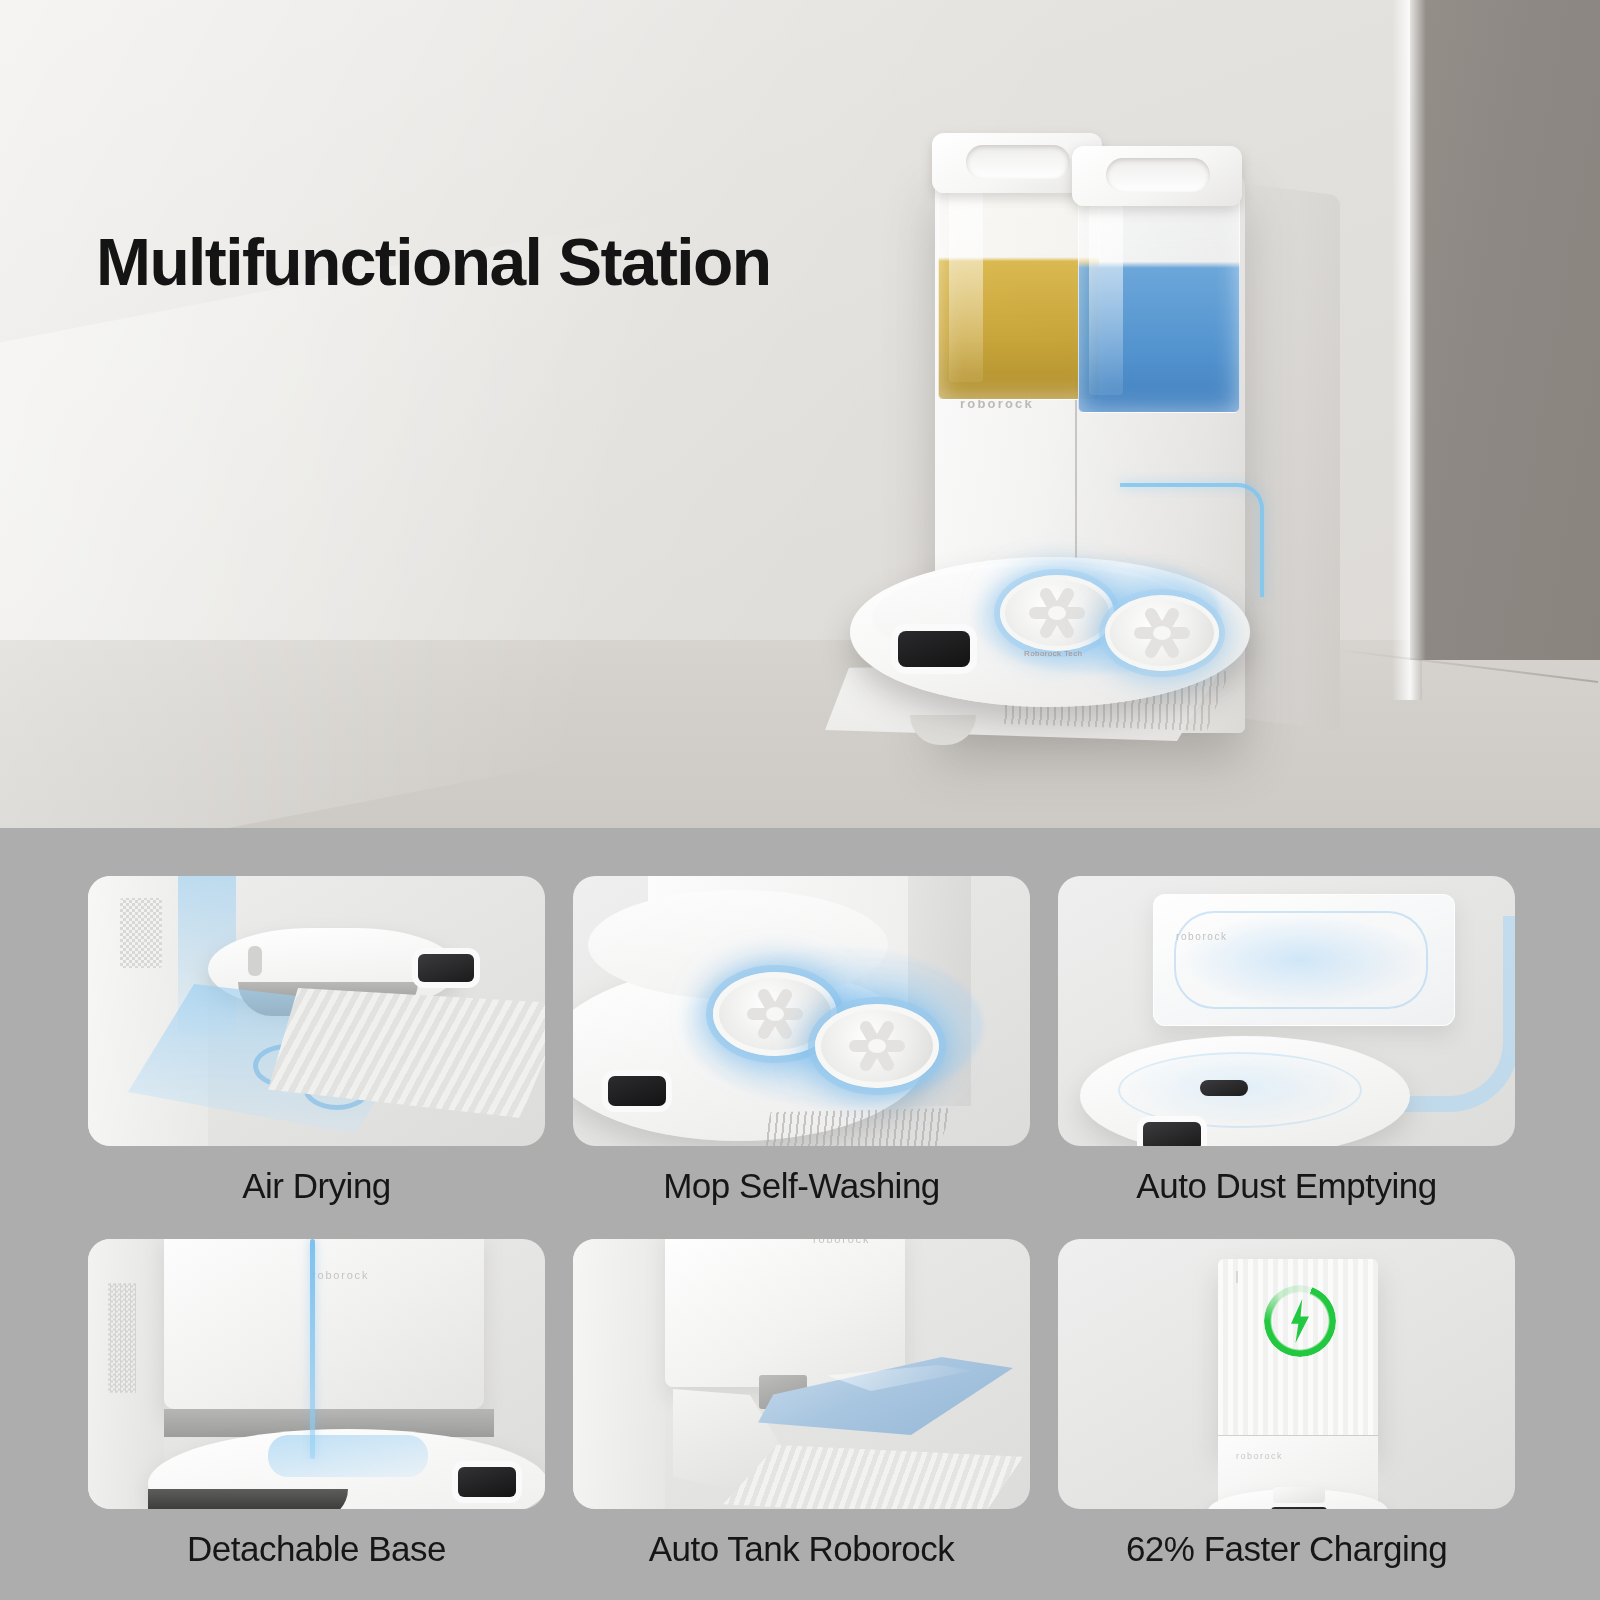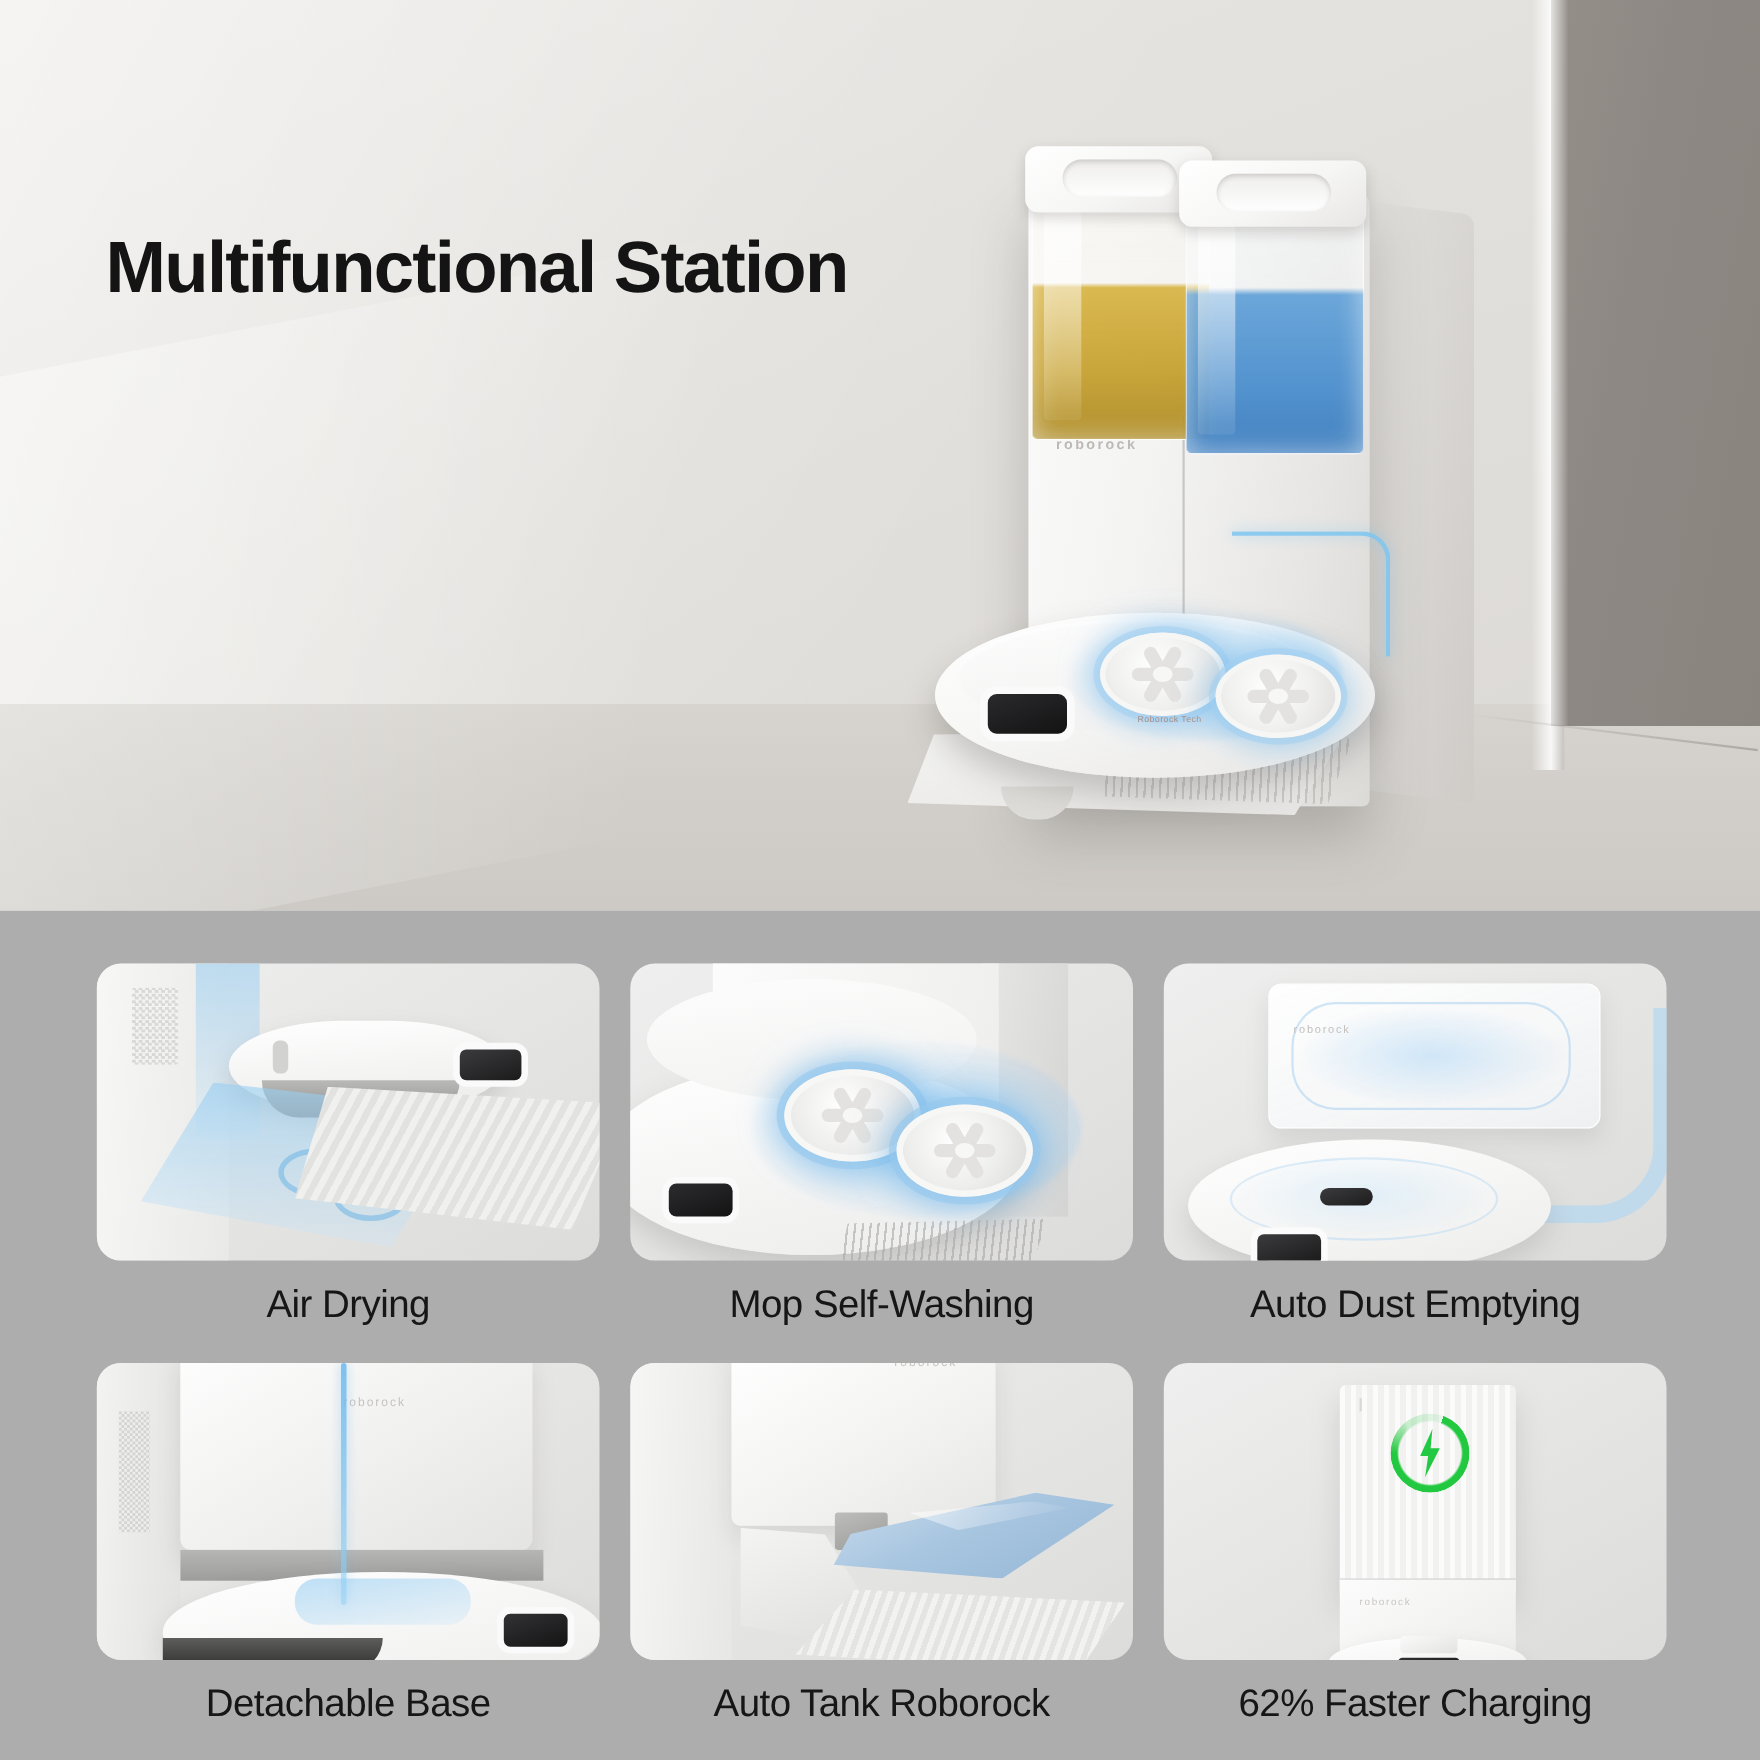--- a/index.html
+++ b/index.html
@@ -46,21 +46,21 @@
     position:absolute;left:-200px;top:260px;width:1300px;height:520px;
     background:linear-gradient(112deg,rgba(255,255,255,.55),rgba(255,255,255,0) 62%);
     transform:rotate(-11deg);pointer-events:none;
   }
 
   .hero-copy{position:absolute;left:96px;top:206px;width:830px;}
   .h1{
     margin:0;color:#141414;font-weight:700;font-size:66px;line-height:1.10;
     letter-spacing:-1.6px;
   }
-  .h1 .l2{display:block;}
+  .h1 .l2{display:block;margin-top:20px;}
   .sub{
     margin:74px 0 0 0;color:#1d1d1d;font-weight:400;font-size:31px;line-height:1.58;
     letter-spacing:-.2px;max-width:620px;
   }
 
   
   .product{position:absolute;left:820px;top:78px;width:620px;height:700px;}
 
   .dock-body{
     position:absolute;left:115px;top:95px;width:310px;height:560px;
@@ -152,21 +152,21 @@
     position:absolute;left:120px;top:20px;width:250px;height:120px;border-radius:50%;
     background:radial-gradient(ellipse at 60% 55%,rgba(190,226,250,.70) 0%,rgba(160,210,245,.32) 45%,rgba(255,255,255,0) 72%);
     filter:blur(2px);
   }
   .robot-sensor{
     position:absolute;left:48px;top:98px;width:72px;height:36px;border-radius:8px;
     background:linear-gradient(160deg,#2a2a2c,#131314);
     box-shadow:0 0 0 7px #fafafa;
   }
   .robot-label{
-    position:absolute;left:138px;top:116px;color:#a98f86;font-size:8px;letter-spacing:.4px;padding-left:46px;
+    position:absolute;left:128px;top:116px;color:#a98f86;font-size:8px;letter-spacing:.4px;padding-left:46px;
   }
   .ramp{
     position:absolute;left:-25px;top:130px;width:400px;height:78px;
     background:linear-gradient(170deg,#f4f4f3,#e5e4e2);
     clip-path:polygon(6% 6%,100% 0%,88% 100%,0% 86%);
     box-shadow:0 10px 22px rgba(110,106,102,.26);
   }
   .ramp-grill{
     position:absolute;left:150px;top:138px;width:230px;height:60px;
     background:repeating-linear-gradient(93deg,rgba(178,175,171,.55) 0 2px,rgba(255,255,255,0) 2px 7px);

